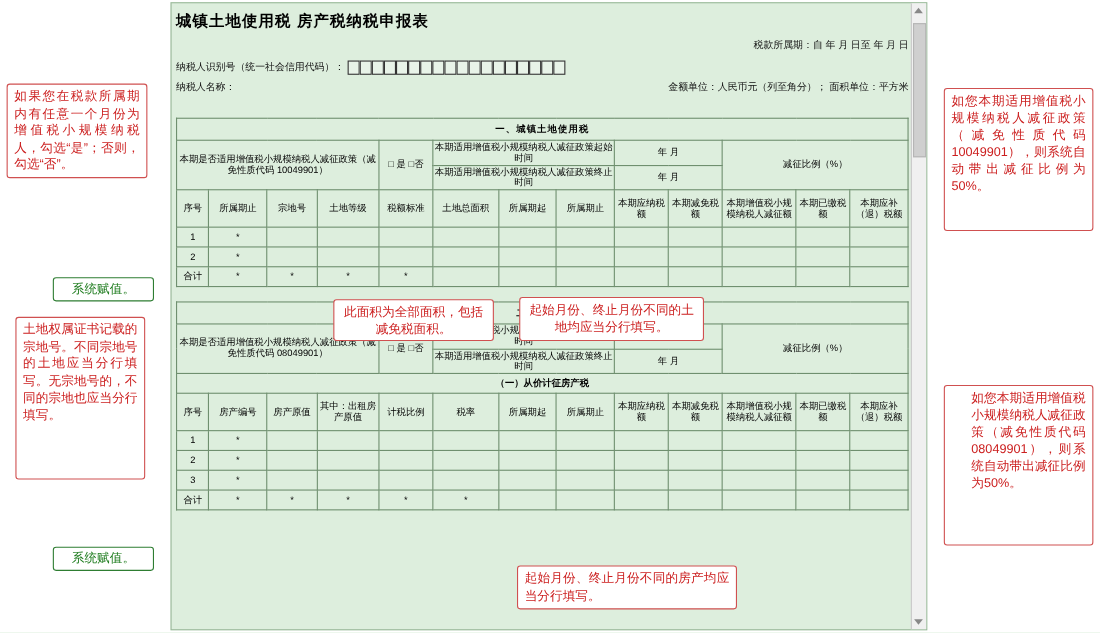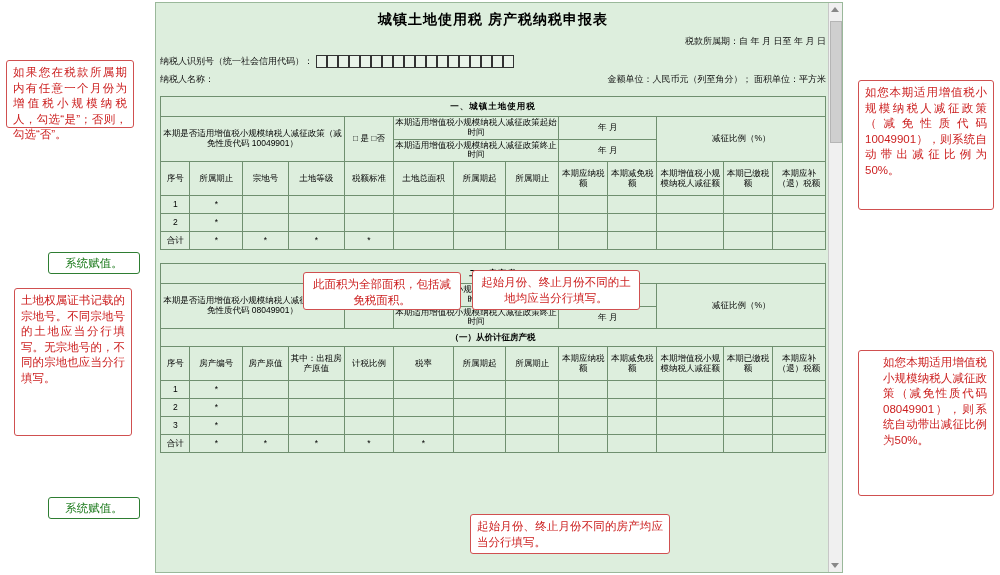--- a/index.html
+++ b/index.html
@@ -1,29 +1,29 @@
 <!DOCTYPE html>
 <html><head>
 <meta charset="utf-8">
 <style>
   html,body{margin:0;padding:0;}
   body{width:1000px;height:575px;background:#ffffff;font-family:"Liberation Sans","DejaVu Sans",sans-serif;color:#111;overflow:hidden;position:relative;}
 
   #sheet{position:absolute;left:155px;top:2px;width:688px;height:571px;background:#ddeedd;border:1px solid #9ab89a;box-sizing:border-box;}
   #sheet-inner{position:absolute;left:4px;top:4px;right:16px;bottom:2px;}
 
-  .title{text-align:center;font-size:14px;font-weight:bold;letter-spacing:1px;padding-top:4px;color:#000;}
+  .title{font-size:14px;font-weight:bold;letter-spacing:1px;padding-top:4px;color:#000;}
   .subline{text-align:right;font-size:9px;margin-top:6px;}
   .row-l{font-size:9px;margin-top:7px;}
   .boxes{display:inline-block;vertical-align:middle;}
   .boxes i{display:inline-block;width:9px;height:11px;border:1px solid #333;margin-right:0px;vertical-align:middle;background:#e8f3e8;}
   .row-2{font-size:9px;margin-top:5px;position:relative;height:12px;}
   .row-2 .right{position:absolute;right:0;top:0;}
 
-  table.main{border-collapse:collapse;width:100%;margin-top:11px;table-layout:fixed;}
+  table.main{border-collapse:collapse;width:100%;margin-top:22px;table-layout:fixed;}
   table.main td{border:1px solid #6f8f6f;font-size:8.5px;text-align:center;vertical-align:middle;padding:1px 1px;line-height:1.15;color:#000;}
   td.sec{font-size:11px;font-weight:bold;letter-spacing:1px;height:17px;}
   td.sub{font-size:9.5px;font-weight:bold;height:15px;}
   td.tall{height:31px;}
   td.dat{height:15px;}
 
   
   .callout{position:absolute;background:#ffffff;border:1px solid #d05050;border-radius:3px;color:#cc2020;font-size:11.5px;line-height:1.35;padding:4px 6px;box-sizing:border-box;text-align:justify;}
   .callout.green{border-color:#2e7d32;color:#1b7a1b;}
   .callout.tip{border-color:#d05050;color:#cc2020;}
@@ -266,29 +266,29 @@
 
   </div>
 
   <div class="scroll">
     <div class="ar up"></div>
     <div class="thumb"></div>
     <div class="ar dn"></div>
   </div>
 </div>
 
-<div class="callout tip" style="left:6px;top:60px;width:128px;height:68px;">如果您在税款所属期内有任意一个月份为增值税小规模纳税人，勾选“是”；否则，勾选“否”。</div>
+<div class="callout tip" style="left:6px;top:76px;width:128px;height:86px;">如果您在税款所属期内有任意一个月份为增值税小规模纳税人，勾选“是”；否则，勾选“否”。</div>
 
 <div class="callout green" style="left:48px;top:252px;width:92px;height:22px;padding-top:3px;text-align:center;">系统赋值。</div>
 
 <div class="callout tip" style="left:14px;top:288px;width:118px;height:148px;">土地权属证书记载的宗地号。不同宗地号的土地应当分行填写。无宗地号的，不同的宗地也应当分行填写。</div>
 
 <div class="callout green" style="left:48px;top:497px;width:92px;height:22px;padding-top:3px;text-align:center;">系统赋值。</div>
 
-<div class="callout tip" style="left:303px;top:272px;width:158px;height:38px;text-align:center;">此面积为全部面积，包括减免税面积。</div>
+<div class="callout tip" style="left:303px;top:272px;width:146px;height:38px;text-align:center;">此面积为全部面积，包括减免税面积。</div>
 
 <div class="callout tip" style="left:472px;top:270px;width:168px;height:40px;text-align:center;">起始月份、终止月份不同的土地均应当分行填写。</div>
 
 <div class="callout tip" style="left:470px;top:514px;width:200px;height:40px;">起始月份、终止月份不同的房产均应当分行填写。</div>
 
 <div class="callout tip" style="left:858px;top:80px;width:136px;height:130px;">如您本期适用增值税小规模纳税人减征政策（减免性质代码10049901），则系统自动带出减征比例为50%。</div>
 
 <div class="callout tip" style="left:858px;top:350px;width:136px;height:146px;padding-left:24px;">如您本期适用增值税小规模纳税人减征政策（减免性质代码08049901），则系统自动带出减征比例为50%。</div>
 
 </body></html>

